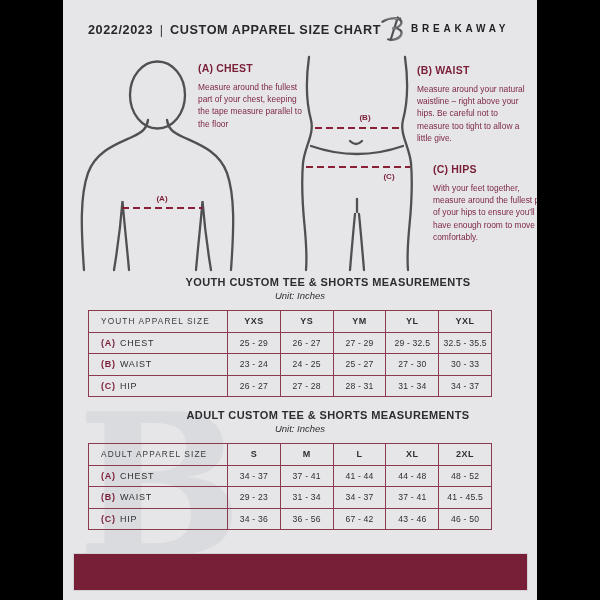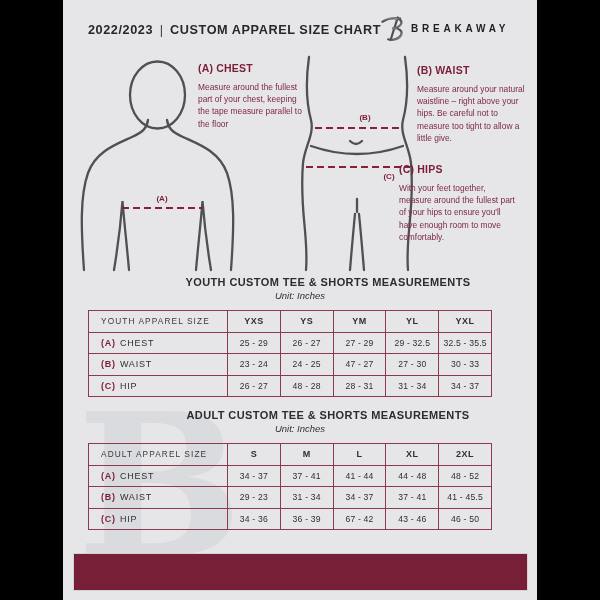--- a/index.html
+++ b/index.html
@@ -24,21 +24,21 @@
   .figures-svg{position:absolute;left:0;top:50px;z-index:1;}
   .outline{fill:none;stroke:#505053;stroke-width:2.3;stroke-linecap:round;}
   .dash{stroke:#8a1f38;stroke-width:2.2;stroke-dasharray:7 4;}
   .marker{font-family:"Liberation Sans",sans-serif;font-size:8px;font-weight:bold;fill:#7a1e38;}
   
   .guide{position:absolute;z-index:2;}
   .guide-heading{margin:0 0 7px 0;font-size:10.5px;font-weight:bold;color:#7a1e38;letter-spacing:0.2px;}
   .guide-body{margin:0;font-size:8.4px;color:#7e2845;line-height:1.45;white-space:pre-line;}
   #guide-chest{left:135px;top:62px;width:106px;}
   #guide-waist{left:354px;top:64px;width:114px;}
-  #guide-hips{left:336px;top:163px;width:120px;}
+  #guide-hips{left:370px;top:163px;width:120px;}
   
   .section-title{position:absolute;left:0;width:530px;text-align:center;
     font-weight:bold;font-size:11px;color:#2d2d2f;letter-spacing:0.4px;z-index:2;}
   .unit{position:absolute;left:0;width:474px;text-align:center;
     font-style:italic;font-size:9.5px;color:#313133;z-index:2;}
   #youth-title{top:276px}#youth-unit{top:290px}
   #adult-title{top:409px}#adult-unit{top:423px}
   
   .size-table{position:absolute;left:25px;width:404px;border-collapse:collapse;table-layout:fixed;z-index:2;}
   #youth-table{top:310px}
@@ -159,28 +159,28 @@
         <td class="val">25 - 29</td>
         <td class="val">26 - 27</td>
         <td class="val">27 - 29</td>
         <td class="val">29 - 32.5</td>
         <td class="val">32.5 - 35.5</td>
       </tr>
       <tr>
         <td class="label-cell"><span class="pfx">(B)</span><span>WAIST</span></td>
         <td class="val">23 - 24</td>
         <td class="val">24 - 25</td>
-        <td class="val">47 - 27</td>
+        <td class="val">25 - 27</td>
         <td class="val">27 - 30</td>
         <td class="val">30 - 33</td>
       </tr>
       <tr>
         <td class="label-cell"><span class="pfx">(C)</span><span>HIP</span></td>
         <td class="val">26 - 27</td>
-        <td class="val">48 - 28</td>
+        <td class="val">27 - 28</td>
         <td class="val">28 - 31</td>
         <td class="val">31 - 34</td>
         <td class="val">34 - 37</td>
       </tr>
     </tbody>
   </table>
 
   <div class="section-title" id="adult-title">ADULT CUSTOM TEE &amp; SHORTS MEASUREMENTS</div>
   <div class="unit" id="adult-unit">Unit: Inches</div>
 
@@ -216,21 +216,21 @@
         <td class="label-cell"><span class="pfx">(B)</span><span>WAIST</span></td>
         <td class="val">29 - 23</td>
         <td class="val">31 - 34</td>
         <td class="val">34 - 37</td>
         <td class="val">37 - 41</td>
         <td class="val">41 - 45.5</td>
       </tr>
       <tr>
         <td class="label-cell"><span class="pfx">(C)</span><span>HIP</span></td>
         <td class="val">34 - 36</td>
-        <td class="val">36 - 39</td>
+        <td class="val">36 - 56</td>
         <td class="val">67 - 42</td>
         <td class="val">43 - 46</td>
         <td class="val">46 - 50</td>
       </tr>
     </tbody>
   </table>
 
   <div class="footer-bar"></div>
 
 </div>

